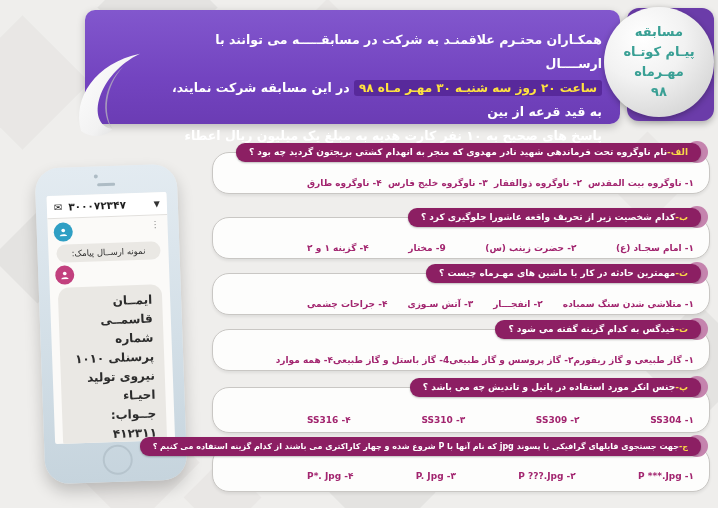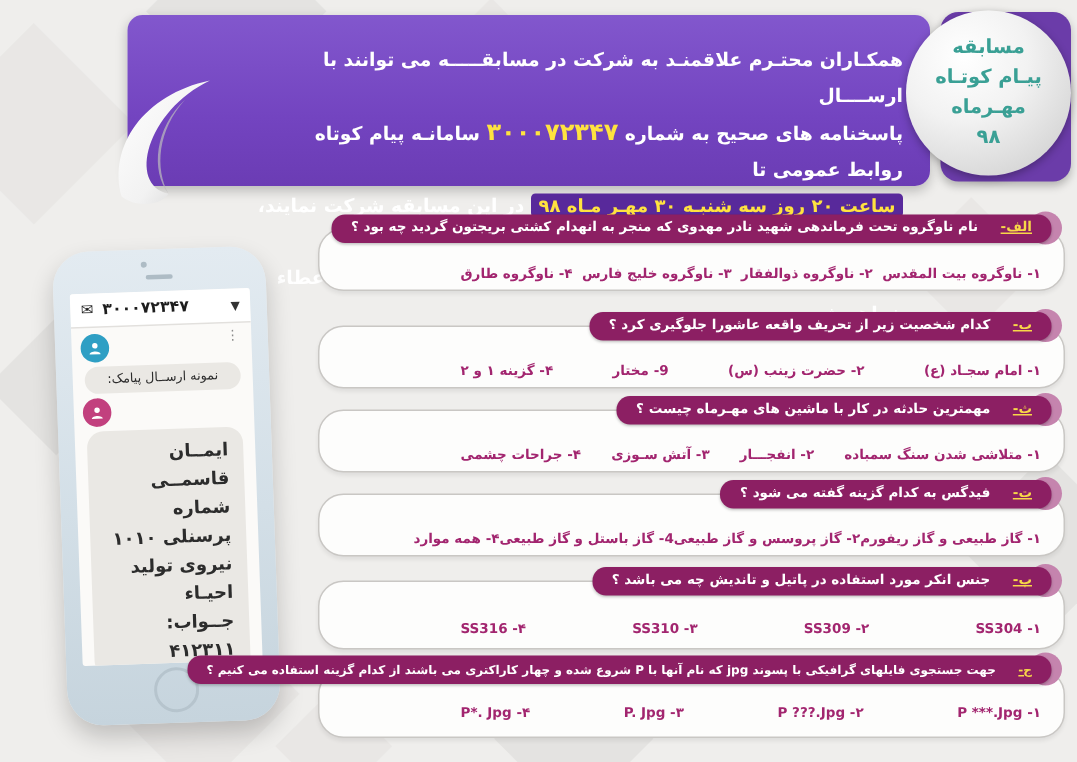--- a/index.html
+++ b/index.html
@@ -53,21 +53,21 @@
     color:#e8542e;text-shadow:1px 1px 0 #3a3a3a;letter-spacing:1px;margin-top:34px;}
 
   
   .qcard{position:absolute;left:212px;width:498px;height:52px;}
   .qbody{position:absolute;left:0;right:0;top:9px;height:40px;background:#fdfdfc;border:1px solid #c9c7c4;
     border-radius:17px;box-shadow:0 2px 3px rgba(0,0,0,.07);z-index:1;}
   .qdot{position:absolute;right:2px;top:-2px;width:22px;height:22px;border-radius:50%;background:#c584ae;z-index:2;}
   .qhead{position:absolute;top:0;right:9px;height:19px;line-height:19px;background:#8c1f63;border-radius:9px;
     padding:0 13px;color:#ffffff;font-size:9px;font-weight:bold;direction:rtl;white-space:nowrap;z-index:3;
     box-shadow:0 1px 2px rgba(0,0,0,.25);}
-  .qletter{color:#f8d848;margin-left:15px;text-decoration:underline;}
+  .qletter{color:#f8d848;margin-left:0;}
   .qopts{position:absolute;bottom:7px;left:95px;right:16px;display:flex;direction:rtl;justify-content:space-between;
     color:#a2256f;font-size:9px;font-weight:bold;z-index:2;white-space:nowrap;}
 </style>
 </head>
 <body>
 
 <div id="page">
 
   <div class="dm" style="left:-25px;top:35px;width:95px;height:95px;"></div>
   <div class="dm dk" style="left:115px;top:-35px;width:85px;height:85px;"></div>
@@ -86,23 +86,20 @@
           <stop offset="0" stop-color="#ffffff"></stop>
             <stop offset="0.6" stop-color="#f2f2f2"></stop>
             <stop offset="1" stop-color="#cfcfcf"></stop>
         </linearGradient>
       </defs>
       <path d="M88,4 C40,14 14,52 24,88 C34,96 52,95 58,86 C28,80 42,26 88,4 Z" fill="url(#curlg)"></path>
       <path d="M58,86 C45,70 48,38 70,18 C50,40 48,68 58,86 Z" fill="#bdbdbd" opacity="0.7"></path>
     </svg>
     <div class="banner-text">
       <div><span>همکـاران محتـرم علاقمنـد به شرکت در مسابقـــــه می توانند با ارســــال</span></div>
-      <div>
-        <span>پاسخنامه های صحیح به شماره </span><span class="banner-num">۳۰۰۰۷۲۳۴۷</span><span> سامانـه پیام کوتاه روابط عمومی تا</span>
-      </div>
       <div>
         <span class="banner-hl">ساعت ۲۰ روز سه شنبـه ۳۰ مهـر مـاه ۹۸</span><span> در این مسابقه شرکت نمایند، به قید قرعه از بین</span>
       </div>
       <div><span>پاسخ های صحیح به ۱۰ نفر کارت هدیه به مبلغ یک میلیون ریال اعطاء خواهد شد.</span></div>
     </div>
   </div>
 
   <div class="badge-block"></div>
   <div class="badge-circle">
     <span>مسابقه</span>

